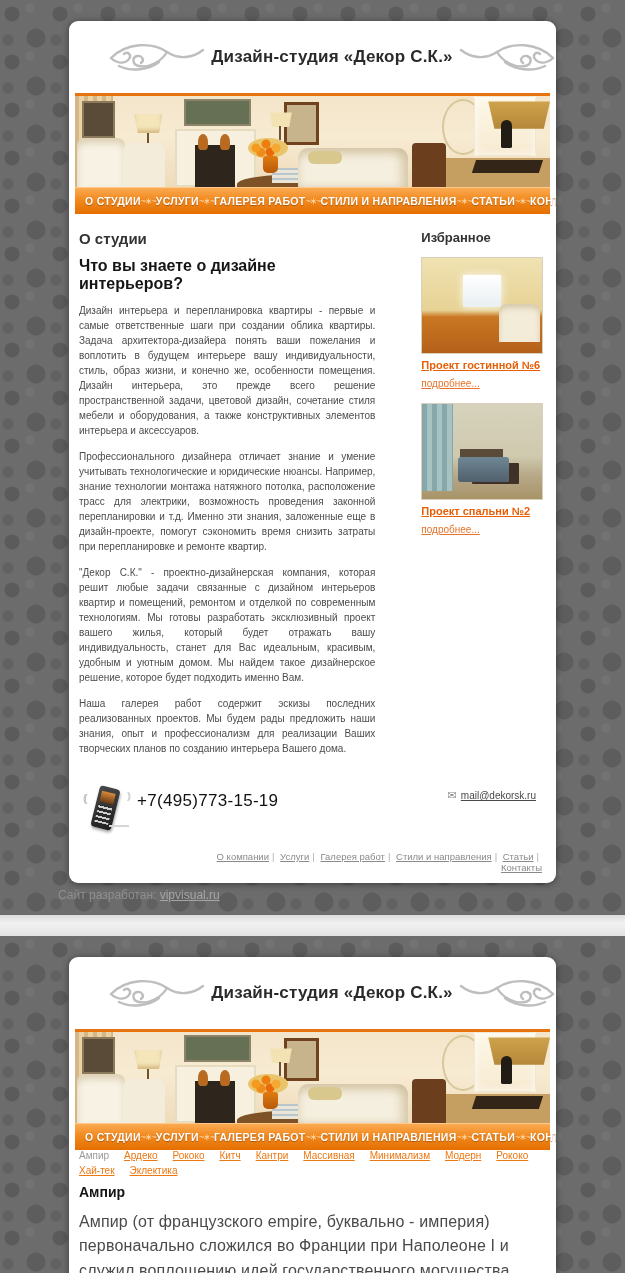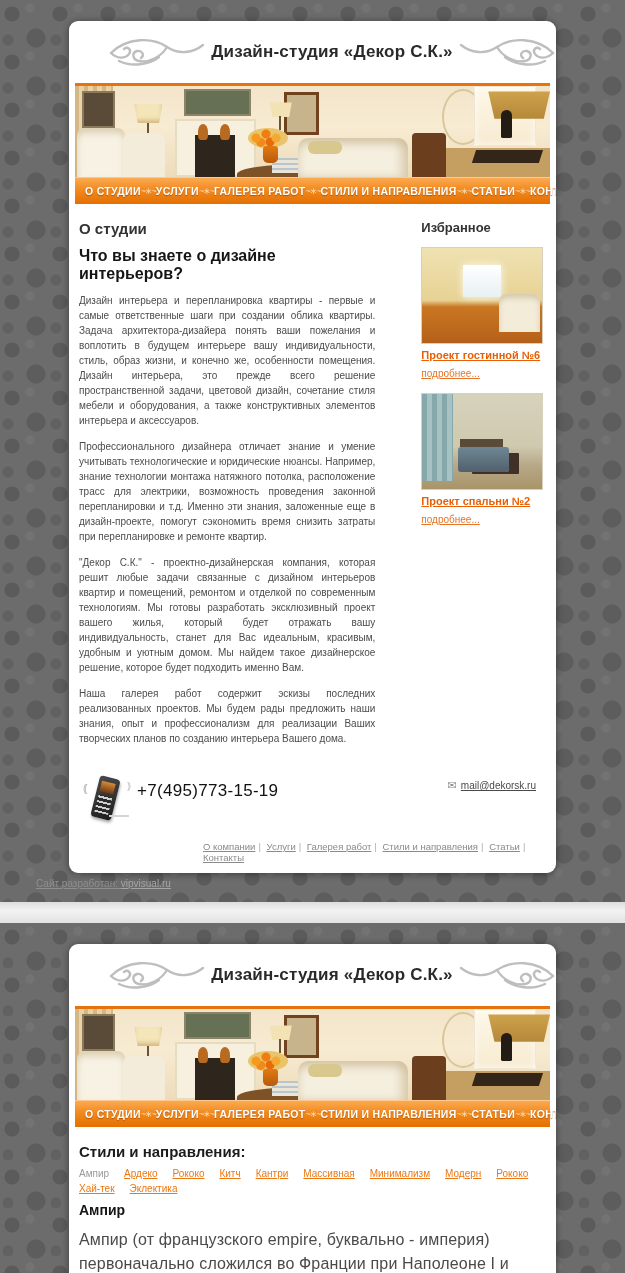--- a/index.html
+++ b/index.html
@@ -24,21 +24,21 @@
   .divider{height:21px;background:linear-gradient(180deg,#dcdcdc,#f2f2f2 40%,#e2e2e2);}
   
   .card{
     width:487px;margin:0 auto;background:#fff;border-radius:9px;
     box-shadow:0 1px 7px rgba(0,0,0,.45);
     overflow:hidden;
   }
   
   .masthead{
     display:flex;align-items:center;justify-content:center;
-    height:62px;gap:6px;padding-left:39px;
+    height:72px;gap:6px;padding-left:39px;
   }
   .site-title{
     font-size:17px;font-weight:bold;color:#2a2a2a;letter-spacing:.2px;white-space:nowrap;
   }
   .flourish{width:96px;height:34px;flex:0 0 auto;opacity:.85;}
   
   .banner{margin:0 6px;border-top:3px solid #e8730e;}
   .bphoto{
     position:relative;height:91px;overflow:hidden;
     background:linear-gradient(180deg,#f3e5ca 0%,#f7ebd2 45%,#eedbb9 100%);
@@ -117,25 +117,25 @@
   .phone-ico .wave-l{position:absolute;left:0;top:8px;color:#b5b5b5;font-size:10px;letter-spacing:-2px;}
   .phone-ico .wave-r{position:absolute;right:0;top:6px;color:#c5c5c5;font-size:9px;letter-spacing:-2px;}
   .phone-ico .bodyp{position:absolute;left:12px;top:2px;width:21px;height:42px;background:linear-gradient(145deg,#4a4a4a,#1d1d1d);border-radius:4px;transform:rotate(14deg);box-shadow:1px 2px 3px rgba(0,0,0,.35);}
   .phone-ico .scr{position:absolute;left:3px;top:5px;width:14px;height:11px;background:linear-gradient(#d98a3a,#6a3a14);}
   .phone-ico .pad{position:absolute;left:3px;top:19px;width:14px;height:18px;background:repeating-linear-gradient(0deg,#cfcfcf 0 2px,#2a2a2a 2px 5px);}
   .phone-ico .shline{position:absolute;left:26px;top:40px;width:20px;height:2px;background:#d5d5d5;}
   .phone-num{font-size:17px;font-weight:normal;color:#111;margin-top:6px;letter-spacing:.3px;}
   .email-wrap{position:absolute;right:20px;top:16px;font-size:10px;}
   .env-icon{color:#8a8a8a;font-size:11px;margin-right:4px;}
   .email-wrap a{color:#4a4a4a;text-decoration:underline;}
-  .foot-links{margin:14px 0 0 120px;text-align:left;font-size:9.5px;color:#9a9a9a;}
+  .foot-links{margin:14px 0 0 120px;text-align:right;font-size:9.5px;color:#9a9a9a;}
   .foot-links a{color:#8a8a8a;text-decoration:underline;white-space:nowrap;}
   .foot-links a:not(:last-child)::after{content:"  |  ";color:#b0b0b0;text-decoration:none;display:inline-block;padding:0 3px;}
   
-  .devline{padding:5px 0 7px 36px;font-size:10px;color:#8f8f8f;text-decoration:underline;}
+  .devline{padding:5px 0 7px 58px;font-size:12px;color:#8f8f8f;}
   .devline a{color:#a5a5a5;text-decoration:underline;}
   
   .content2{padding:0 10px 6px 10px;}
   .content2 h1{font-size:15px;color:#1c1c1c;margin:16px 0 8px;}
   .stylesrow{font-size:10px;margin:0 0 8px;display:flex;flex-wrap:wrap;gap:4px 15px;}
   .stylesrow .cur{color:#9a9a9a;}
   .stylesrow a{color:#ed7711;text-decoration:underline;white-space:nowrap;}
   .content2 h2{font-size:14px;color:#151515;margin:4px 0 10px;}
   .article p{font-size:16px;line-height:1.52;color:#4a4a4a;letter-spacing:.15px;margin:0 0 2px;}
 </style>
@@ -331,21 +331,20 @@
         <span class="sep">~∗~</span>
         <a href="#">СТИЛИ И НАПРАВЛЕНИЯ</a>
         <span class="sep">~∗~</span>
         <a href="#">СТАТЬИ</a>
         <span class="sep">~∗~</span>
         <a href="#">КОНТАКТЫ</a>
       </div>
     </div>
 
     <div class="content2">
-      <h1>Стили и направления:</h1>
       <div class="stylesrow">
         <span class="cur">Ампир</span>
         <a href="#">Ардеко</a>
         <a href="#">Рококо</a>
         <a href="#">Китч</a>
         <a href="#">Кантри</a>
         <a href="#">Массивная</a>
         <a href="#">Минимализм</a>
         <a href="#">Модерн</a>
         <a href="#">Рококо</a>

